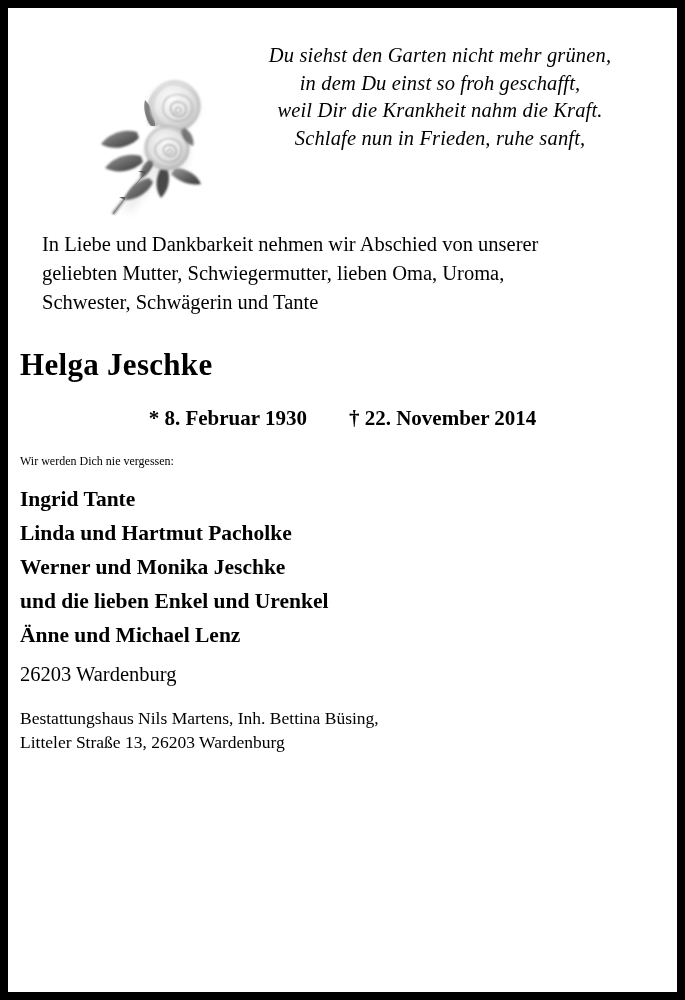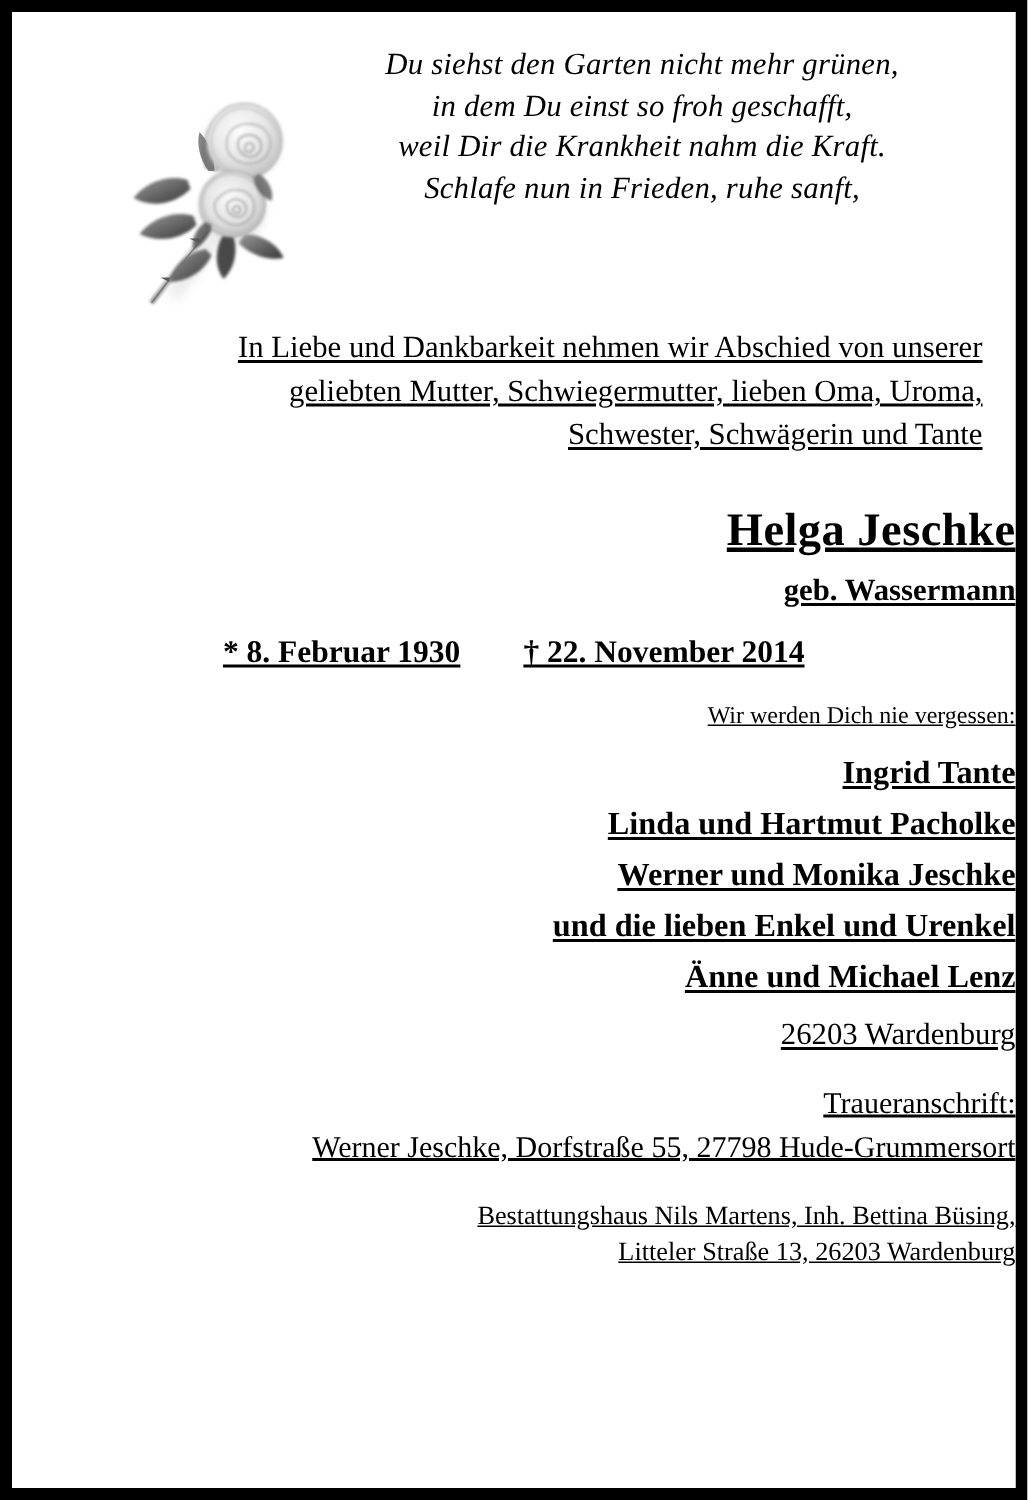--- a/index.html
+++ b/index.html
@@ -23,22 +23,21 @@
     border: 8px solid #000000;
     background: #ffffff;
     position: relative;
   }
   .sheet {
     box-sizing: border-box;
     width: 100%;
     height: 100%;
     background: #ffffff;
     position: relative;
-    padding: 0;
-    text-decoration: underline;
+    padding: 12px;
   }
 
   
   .top-area {
     position: relative;
     height: 196px;
   }
 
   .rose-wrap {
     position: absolute;
@@ -57,21 +56,21 @@
     width: 460px;
     text-align: center;
     font-style: italic;
     font-size: 20.5px;
     line-height: 27.5px;
     letter-spacing: 0.15px;
   }
   .poem .pl { display: block; white-space: pre; }
 
   
-  .block { text-align: right; }
+  .block { text-align: left; }
   .ln { display: block; white-space: pre-wrap; }
 
   .intro {
     margin-top: 14px;
     font-size: 20.5px;
     line-height: 29px;
     padding: 0 22px;
   }
 
   .name {
@@ -96,21 +95,21 @@
     line-height: 26px;
     display: flex;
     justify-content: center;
     align-items: flex-end;
     gap: 42px;
   }
   .dates .d { white-space: pre; }
 
   .remember {
     margin-top: 17px;
-    font-size: 16px;
+    font-size: 12px;
     line-height: 27px;
   }
 
   .survivors {
     margin-top: 7px;
     font-size: 21.5px;
     font-weight: bold;
     line-height: 34px;
   }
 
@@ -228,43 +227,38 @@
       </div>
     </div>
 
     <div class="block intro">
       <span class="ln">In Liebe und Dankbarkeit nehmen wir Abschied von unserer</span>
       <span class="ln">geliebten Mutter, Schwiegermutter, lieben Oma, Uroma,</span>
       <span class="ln">Schwester, Schwägerin und Tante</span>
     </div>
 
     <div class="block name">Helga Jeschke</div>
-    <div class="block maiden">geb. Wassermann</div>
 
     <div class="dates">
       <span class="d">* 8. Februar 1930</span>
       <span class="d">† 22. November 2014</span>
     </div>
 
     <div class="block remember">Wir werden Dich nie vergessen:</div>
 
     <div class="block survivors">
       <span class="ln">Ingrid Tante</span>
       <span class="ln">Linda und Hartmut Pacholke</span>
       <span class="ln">Werner und Monika Jeschke</span>
       <span class="ln">und die lieben Enkel und Urenkel</span>
       <span class="ln">Änne und Michael Lenz</span>
     </div>
 
     <div class="block city">26203 Wardenburg</div>
 
-    <div class="block mourn-address">
-      <span class="ln">Traueranschrift:</span>
-      <span class="ln">Werner Jeschke, Dorfstraße 55, 27798 Hude-Grummersort</span>
-    </div>
 
 
     <div class="block funeral-home">
       <span class="ln">Bestattungshaus Nils Martens, Inh. Bettina Büsing,</span>
       <span class="ln">Litteler Straße 13, 26203 Wardenburg</span>
     </div>
 
   </div>
 </div>
 

